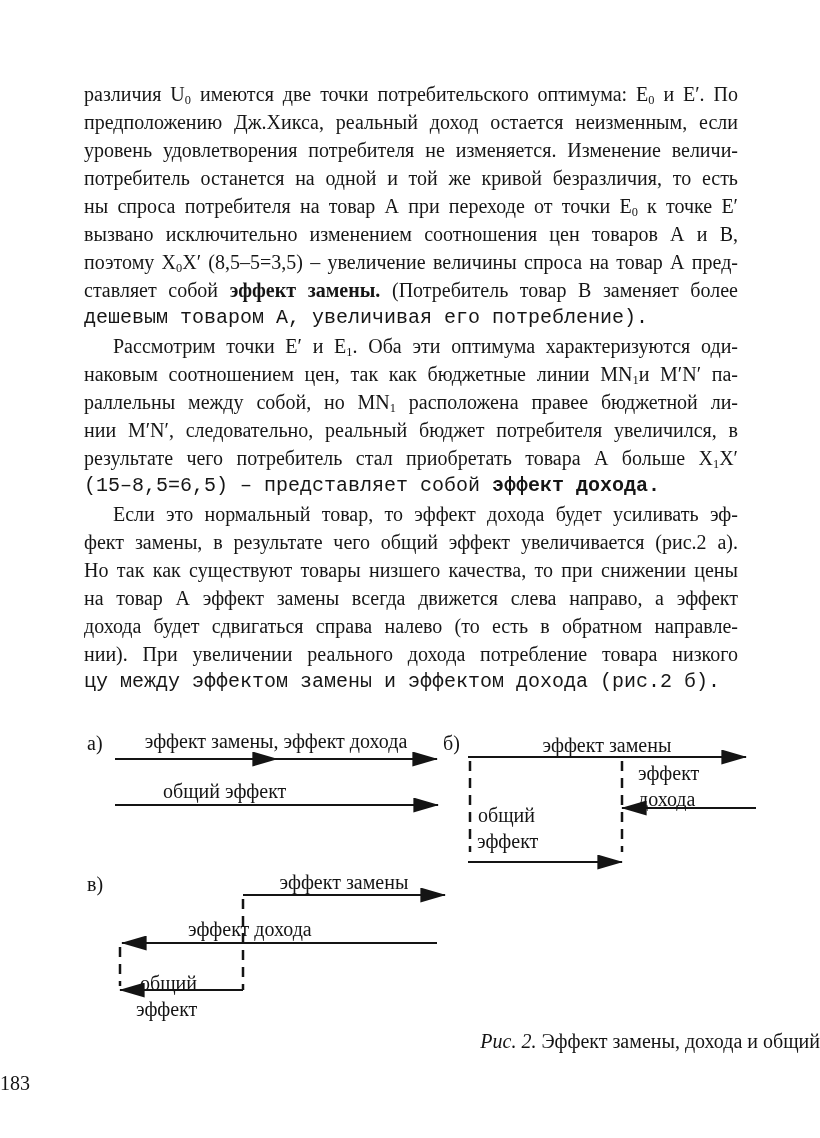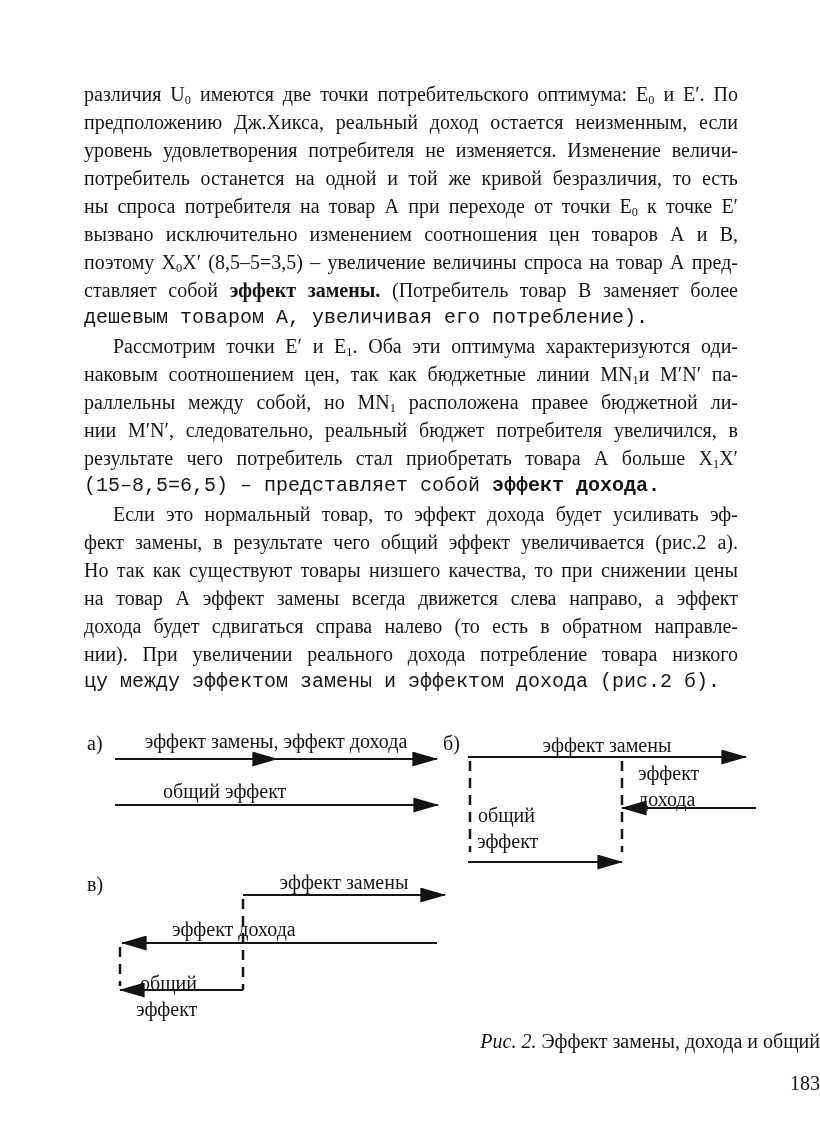--- a/index.html
+++ b/index.html
@@ -23,21 +23,21 @@
   #diagram{position:absolute;left:0;top:728px;width:820px;height:300px;}
   #diagram svg{position:absolute;left:0;top:0;}
   .dlabel{
     position:absolute;white-space:nowrap;font-size:20px;line-height:26px;color:#141414;
   }
   .dlabel.ctr{text-align:center;}
   .caption{
     position:absolute;left:0;top:1030px;width:820px;text-align:right;font-size:20px;color:#141414;
   }
   .pagenum{
-    position:absolute;left:0;top:1072px;width:820px;text-align:right;font-size:20px;color:#141414;
+    position:absolute;left:0;top:1072px;width:820px;text-align:left;font-size:20px;color:#141414;
   }
 </style>
 </head>
 <body>
 
 <div id="textblock">
   <div>
       <div class="line"><span>различия U</span><span class="sub">0</span><span> имеются две точки потребительского оптимума: Е</span><span class="sub">0</span><span> и Е′. По</span></div>
       <div class="line"><span>предположению Дж.Хикса, реальный доход остается неизменным, если</span></div>
       <div class="line"><span>уровень удовлетворения потребителя не изменяется. Изменение величи-</span></div>
@@ -100,19 +100,19 @@
 
   <div class="dlabel" style="left:443px;top:2px;">б)</div>
   <div class="dlabel ctr" style="left:468px;width:278px;top:4px;">эффект замены</div>
   <div class="dlabel" style="left:638px;top:32px;">эффект</div>
   <div class="dlabel" style="left:638px;top:58px;">дохода</div>
   <div class="dlabel" style="left:478px;top:74px;">общий</div>
   <div class="dlabel" style="left:477px;top:100px;">эффект</div>
 
   <div class="dlabel" style="left:87px;top:143px;">в)</div>
   <div class="dlabel ctr" style="left:243px;width:202px;top:141px;">эффект замены</div>
-  <div class="dlabel" style="left:172px;top:188px;">эффект дохода</div>
+  <div class="dlabel" style="left:188px;top:188px;">эффект дохода</div>
   <div class="dlabel" style="left:140px;top:242px;">общий</div>
   <div class="dlabel" style="left:136px;top:268px;">эффект</div>
 </div>
 
 <div class="caption"><span class="i">Рис. 2.</span><span> Эффект замены, дохода и общий</span></div>
 <div class="pagenum">183</div>
 
 </body></html>

